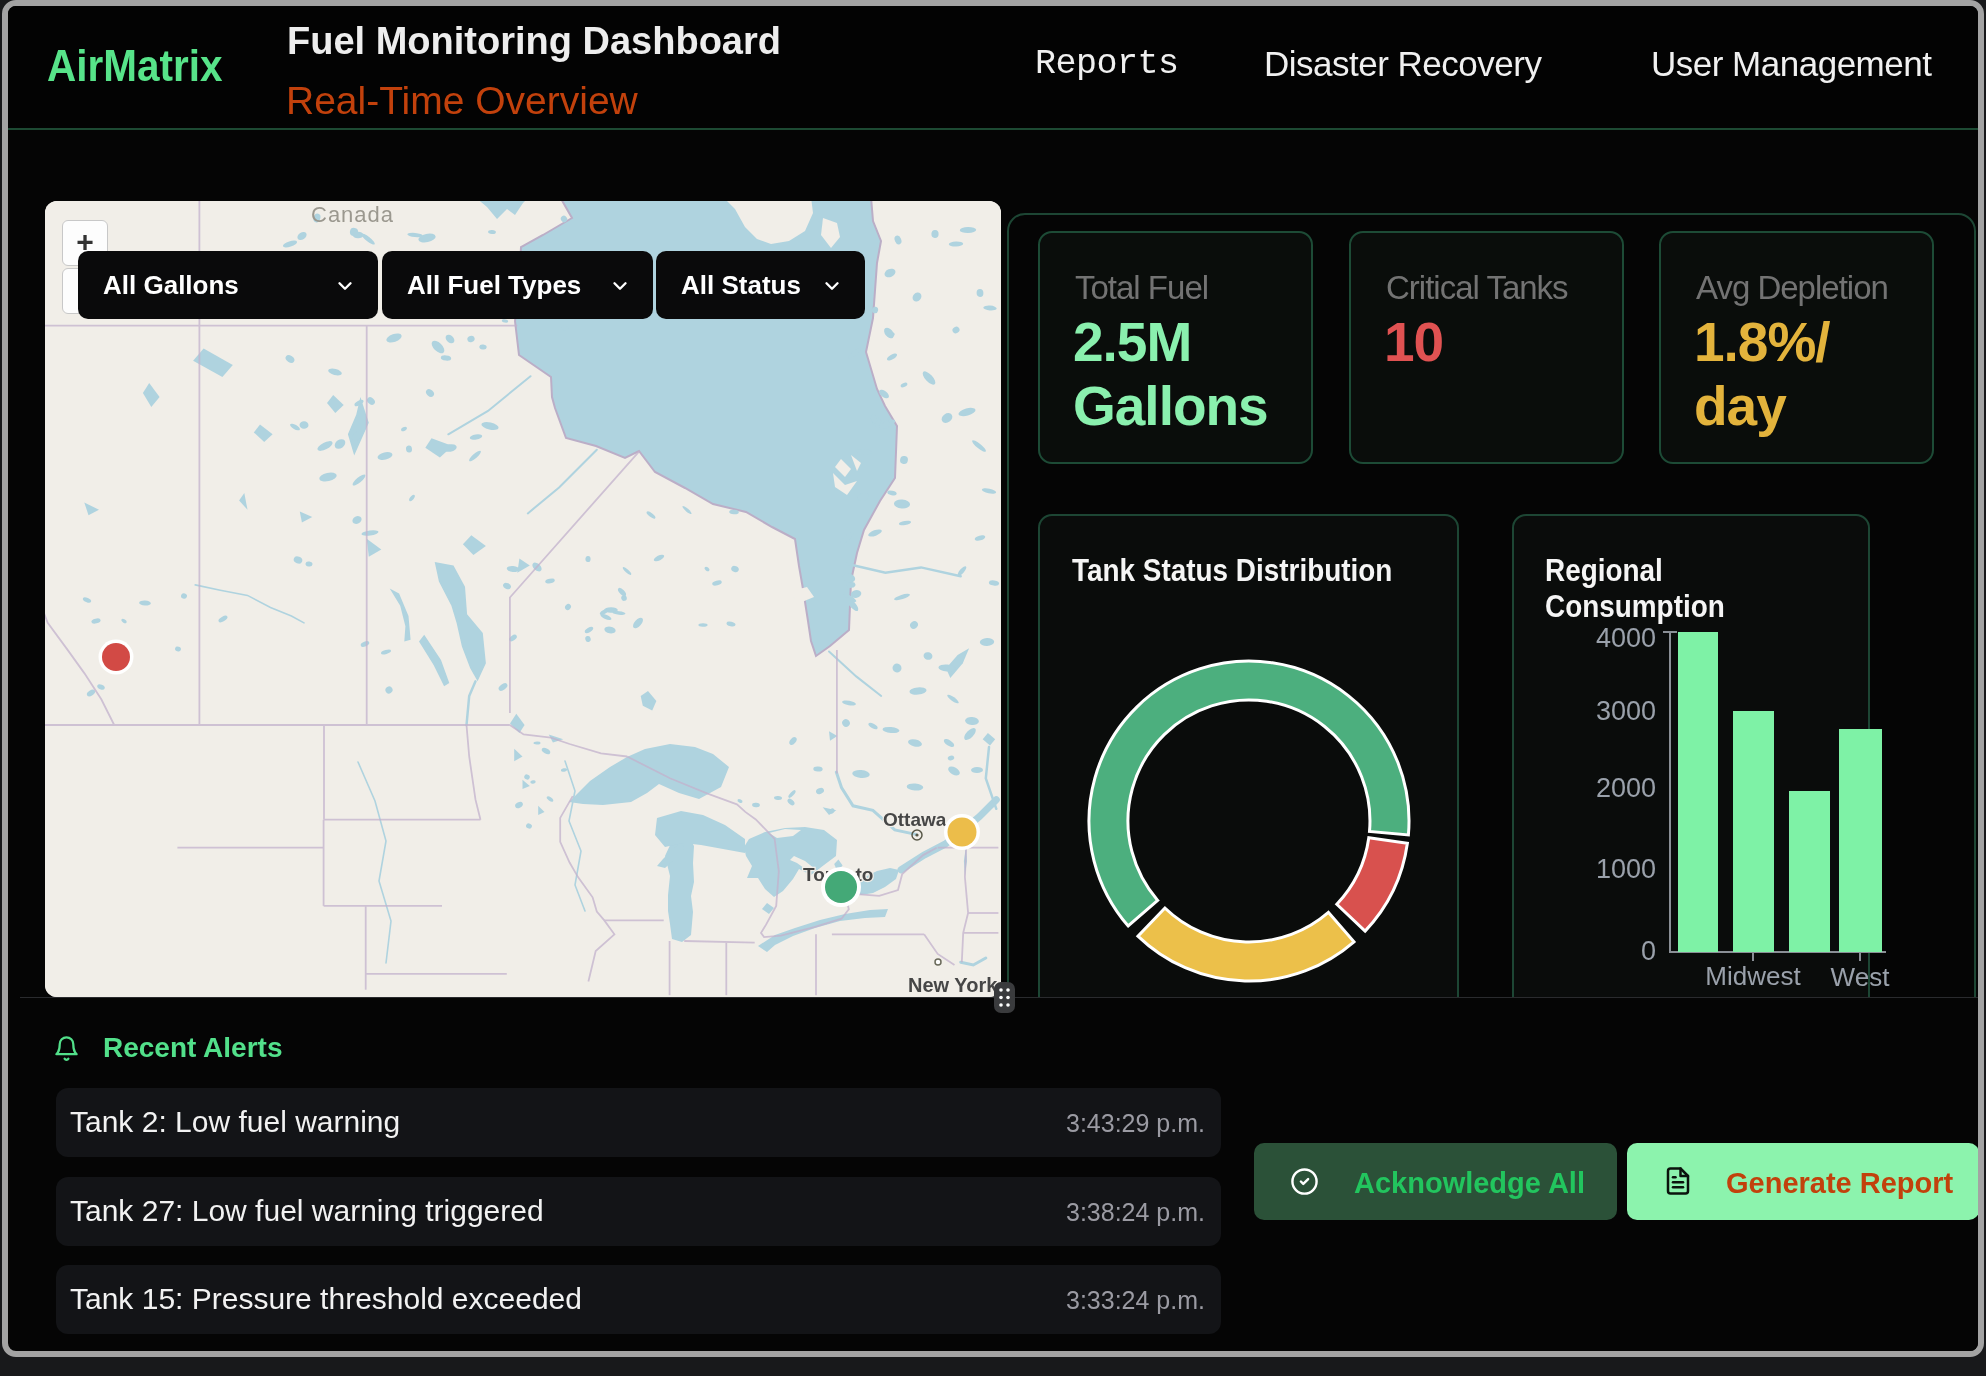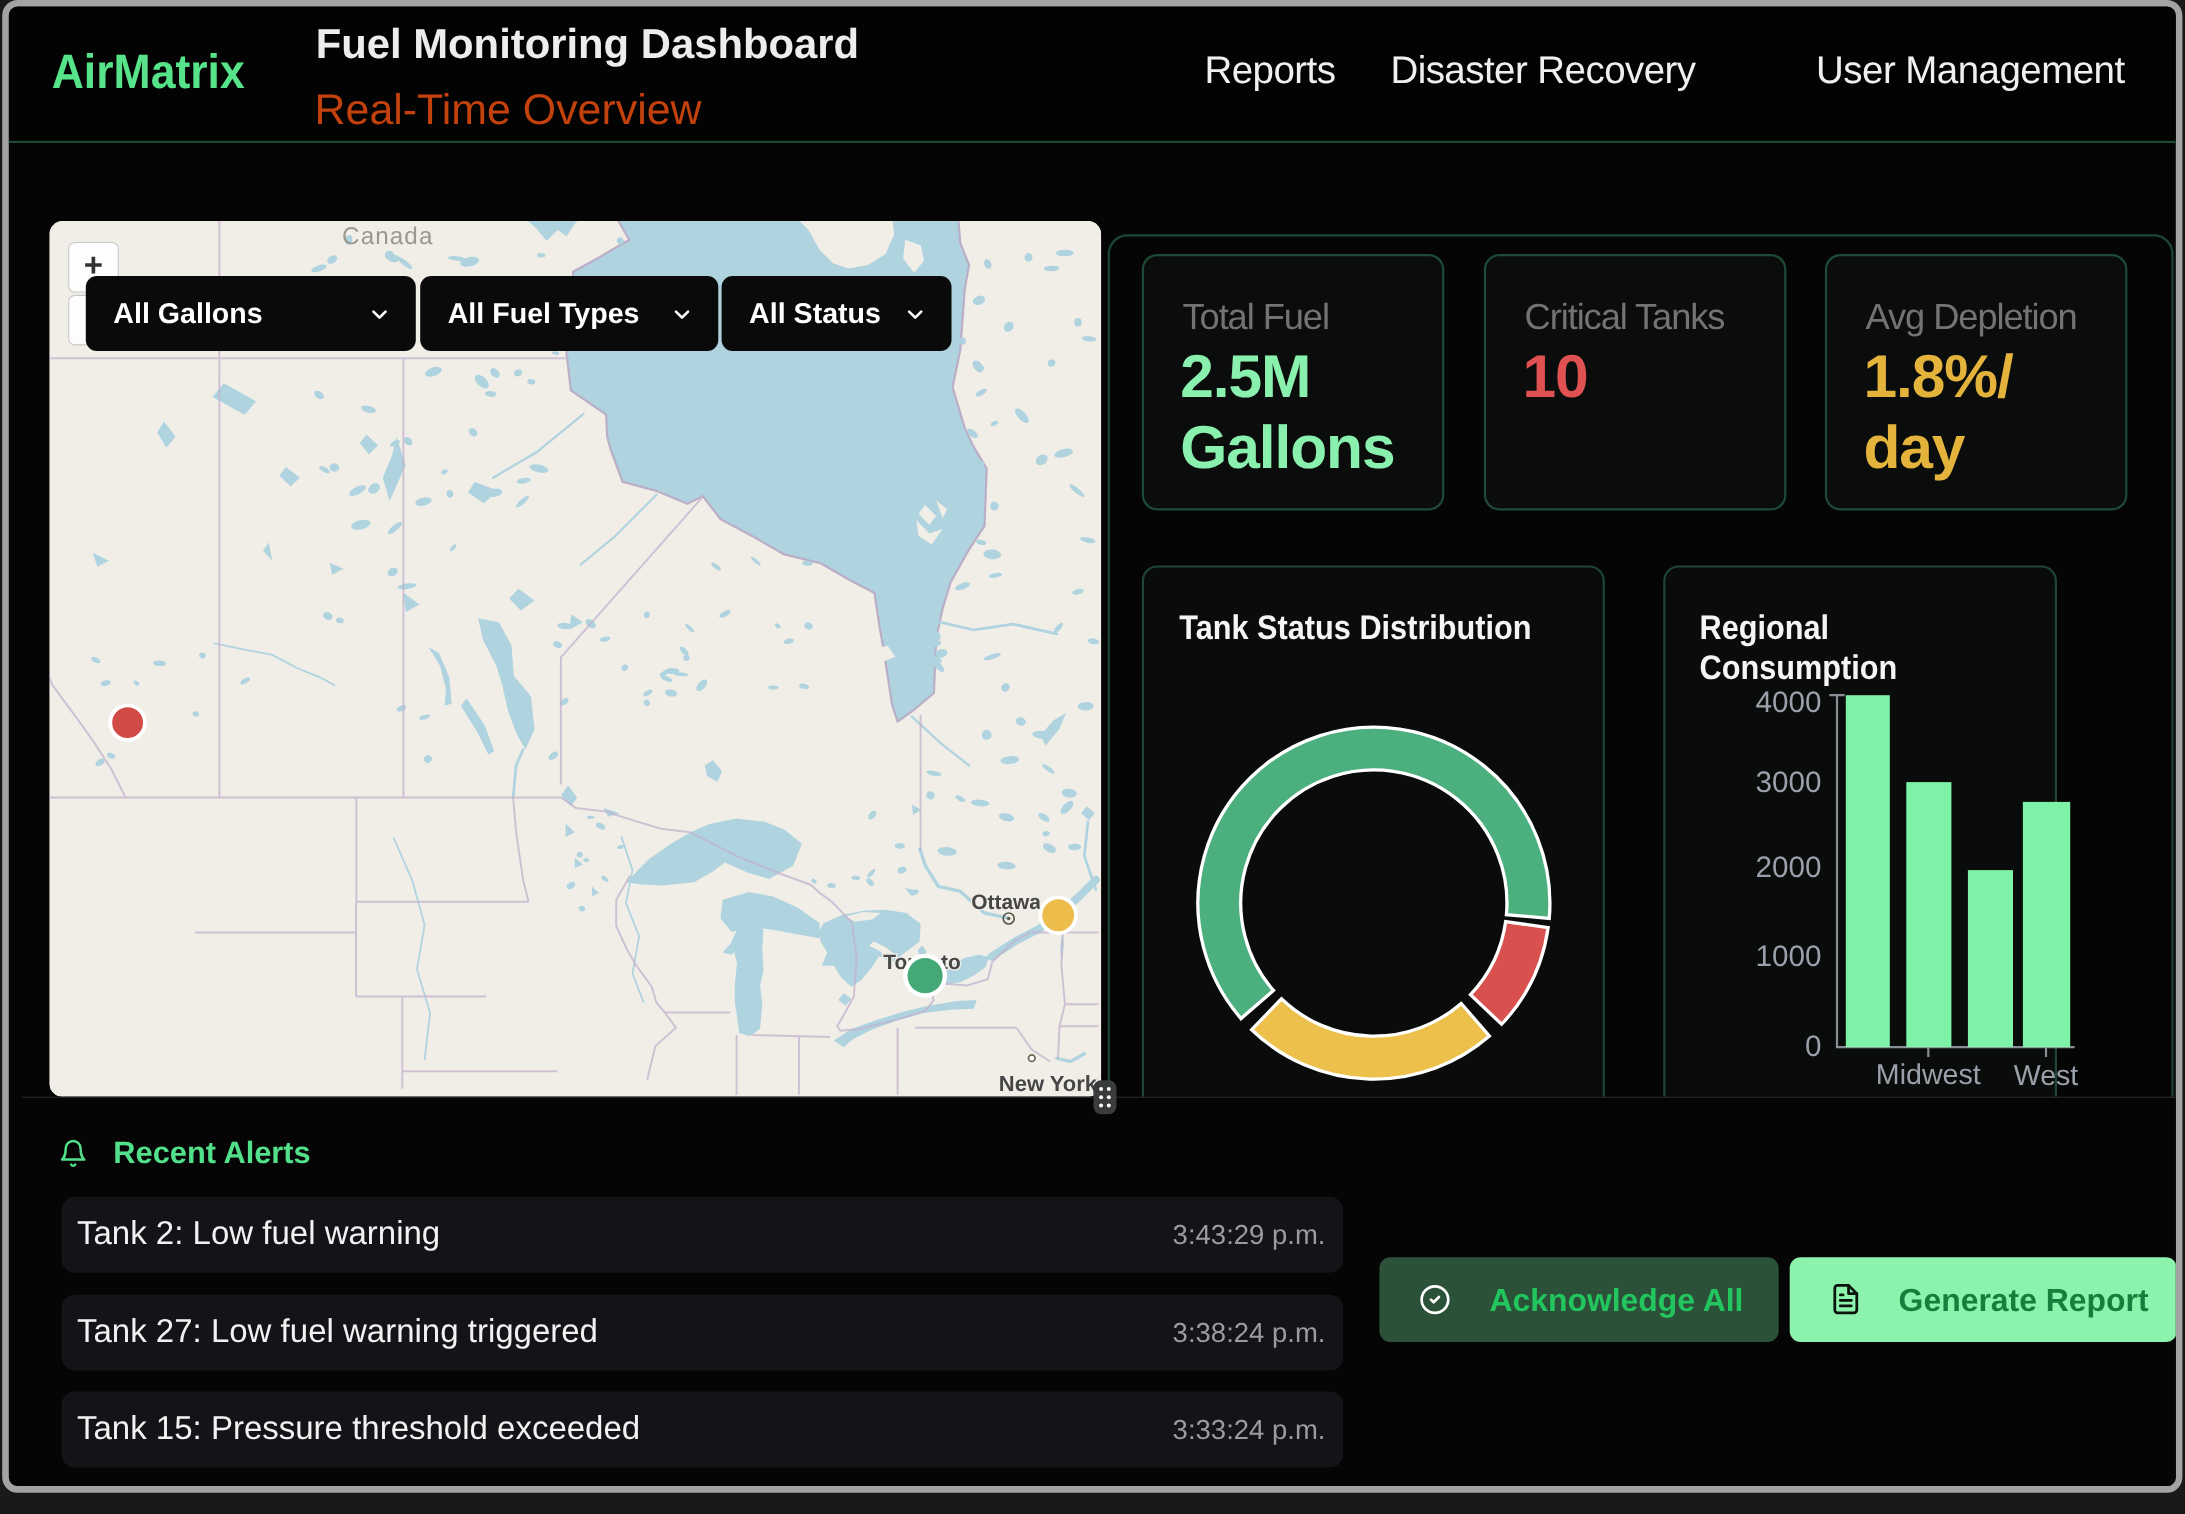--- a/index.html
+++ b/index.html
@@ -31,21 +31,21 @@
 .pill span { position:absolute; left:25px; top:19px; font-size:26px; font-weight:600; }
 .chev { position:absolute; right:22px; top:24px; width:22px; height:22px; fill:none; stroke:#fff; stroke-width:2.6; stroke-linecap:round; stroke-linejoin:round; }
 </style>
 </head>
 <body>
 <div id="app">
   <div id="hdr">
     <div id="logo">AirMatrix</div>
     <div id="title">Fuel Monitoring Dashboard</div>
     <div id="subtitle">Real-Time Overview</div>
-    <div class="nav" style="left:1087px;">Reports</div>
+    <div class="nav" style="left:1027px;font-family:Liberation Mono, monospace;">Reports</div>
     <div class="nav" style="left:1256px;">Disaster Recovery</div>
     <div class="nav" style="left:1643px;">User Management</div>
   </div>
 
   <div id="mapwrap" style="position:absolute; left:37px; top:195px; width:956px; height:796px; border-radius:12px; overflow:hidden; background:#f1eee8;">
     <svg width="956" height="796" viewBox="0 0 956 796">
       <rect width="956" height="796" fill="#f1eee8"></rect>
       <g fill="#afd3df">
         <path d="M 515,-4 L 527,17 L 498,34 L 476,46 L 474,90 L 470,120 L 474,154 L 506,176 L 507,196 L 510,207 L 521,237 L 551,245 L 580,257 L 594,250 L 610,271 L 640,287 L 668,303 L 701,311 L 727,326 L 750,338 L 754,365 L 758,388 L 763,420 L 766,440 L 771,455 L 785,445 L 804,429 L 806,380 L 812,352 L 819,329 L 835,300 L 850,277 L 852,225 L 840,205 L 832,188 L 821,151 L 828,117 L 832,62 L 836,40 L 828,20 L 826,-4 Z" stroke="#bbaec7" stroke-width="2"></path>
         <path d="M 430,-4 L 442,6 L 452,18 L 462,8 L 470,14 L 478,2 L 484,-4 Z"></path>
@@ -422,21 +422,21 @@
         <div class="t1">Tank 15: Pressure threshold exceeded</div>
         <div class="t2">3:33:24 p.m.</div>
       </div>
     <div class="btn" style="left:1234px; width:363px; background:#2b5138; color:#22c55e;">
       <svg class="abs" style="left:36px; top:24px;" width="29" height="29" viewBox="0 0 24 24" fill="none" stroke="#fff" stroke-width="2" stroke-linecap="round" stroke-linejoin="round">
           <circle cx="12" cy="12" r="10"></circle>
           <path d="m9 12 2 2 4-4"></path>
         </svg>
       <span class="abs" style="left:100px; top:24px;">Acknowledge All</span>
     </div>
-    <div class="btn" style="left:1607px; width:352px; background:#8cf3ad; color:#15803d;">
+    <div class="btn" style="left:1607px; width:352px; background:#8cf3ad; color:#c2410c;">
       <svg class="abs" style="left:36px; top:23px;" width="30" height="30" viewBox="0 0 24 24" fill="none" stroke="#0b130d" stroke-width="2" stroke-linecap="round" stroke-linejoin="round">
           <path d="M14 2H6a2 2 0 0 0-2 2v16a2 2 0 0 0 2 2h12a2 2 0 0 0 2-2V8z"></path>
           <path d="M14 2v6h6"></path>
           <line x1="16" y1="13" x2="8" y2="13"></line>
           <line x1="16" y1="17" x2="8" y2="17"></line>
           <line x1="10" y1="9" x2="8" y2="9"></line>
         </svg>
       <span class="abs" style="left:99px; top:24px;">Generate Report</span>
     </div>
   </div>

